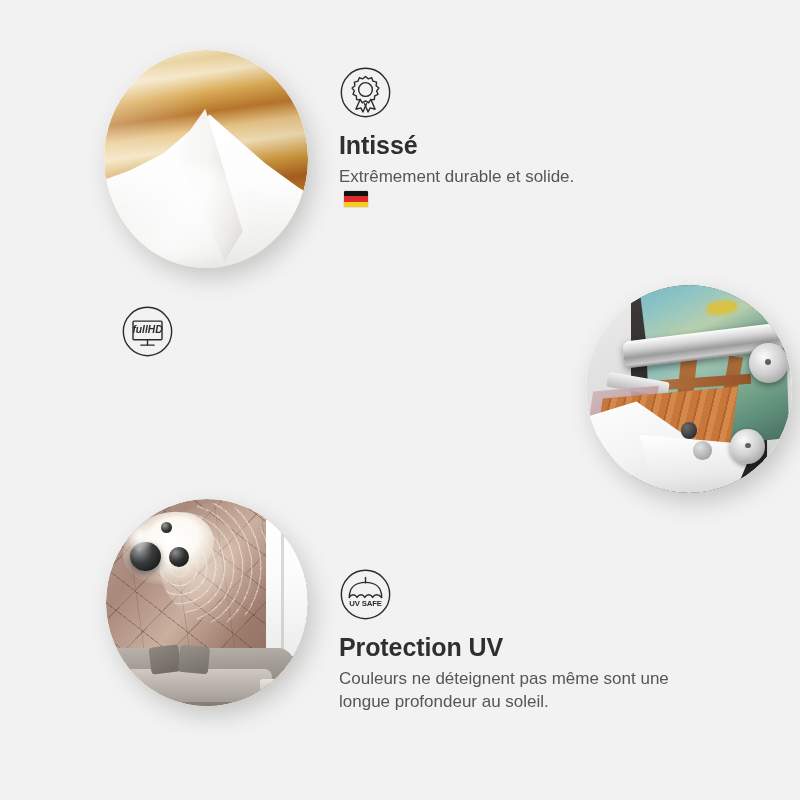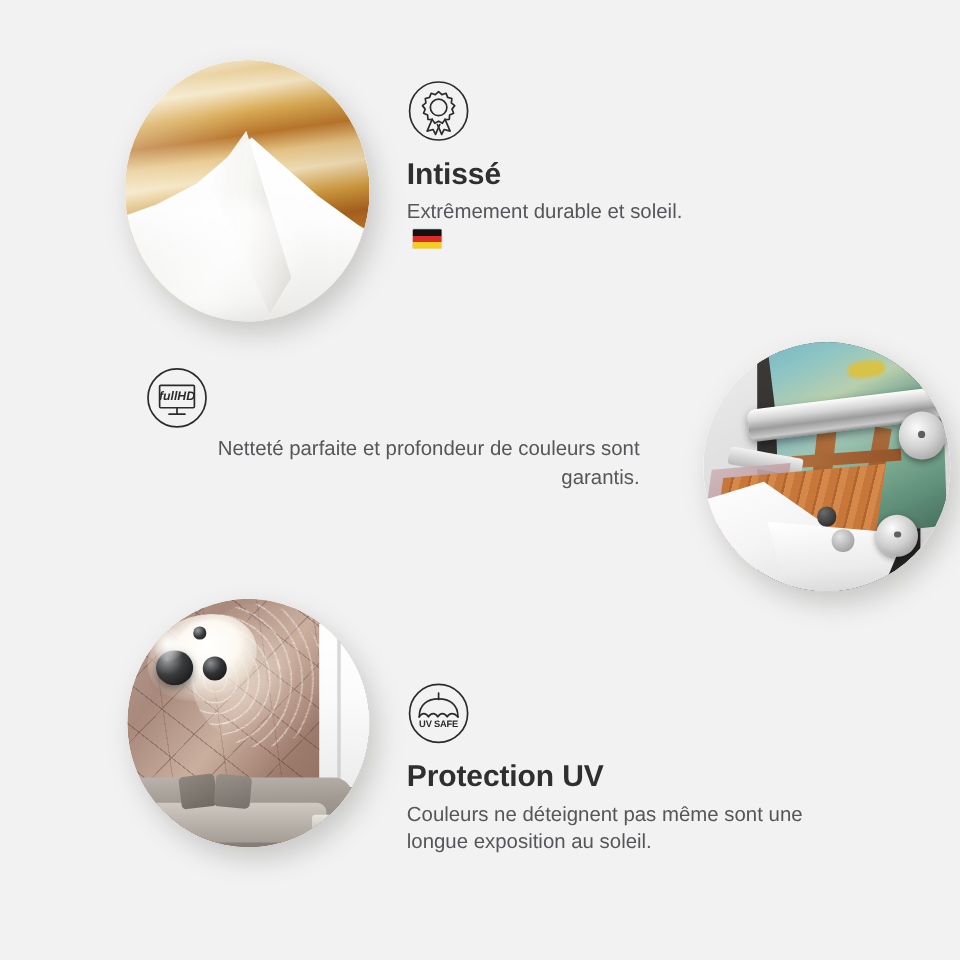--- a/index.html
+++ b/index.html
@@ -260,21 +260,21 @@
         <path d="M32 12.6 l3.3 2.9 4.2-1.3 1.6 4.1 4.3 1.1 -0.6 4.4 3.4 2.8 -2.7 3.5 1.6 4.1 -4 1.9 -0.4 4.4 -4.4 0.2 -2.5 3.7 -3.8-2.2 -3.8 2.2 -2.5-3.7 -4.4-0.2 -0.4-4.4 -4-1.9 1.6-4.1 -2.7-3.5 3.4-2.8 -0.6-4.4 4.3-1.1 1.6-4.1 4.2 1.3z"></path>
         <circle cx="32" cy="28.4" r="8.3"></circle>
         <path d="M25.6 40.2 L20.4 52.2 L26.4 50.6 L28.9 55.6 L33.2 45.6"></path>
         <path d="M38.4 40.2 L43.6 52.2 L37.6 50.6 L35.1 55.6 L30.8 45.6"></path>
       </svg>
     </span>
 
     <p class="title">Intissé</p>
 
     <p class="desc">
-      <span>Extrêmement durable et soleil.</span><br>
+      <span>Extrêmement durable et solide.</span><br>
       <span class="nowrap"><span class="flag-de"></span></span>
     </p>
   </div>
 
   <div class="photo" id="photo-printing">
     <div class="inner">
       <div class="pr-bg"></div>
       <div class="pr-dark"></div>
       <div class="pr-artwork"></div>
       <div class="pr-print"></div>
@@ -300,24 +300,20 @@
       <svg class="icon-circle" viewBox="0 0 64 64" fill="none" stroke="#2b2b2b" stroke-width="1.7" stroke-linejoin="round" stroke-linecap="round">
         <circle cx="32" cy="32" r="29.2"></circle>
         <rect x="14.5" y="19.5" width="35" height="22.5" rx="1.2"></rect>
         <line x1="32" y1="42" x2="32" y2="48.5"></line>
         <line x1="24" y1="48.5" x2="40" y2="48.5"></line>
         <text x="32" y="34.4" font-family="'Liberation Sans', sans-serif" font-size="12.4" font-weight="700" font-style="italic" text-anchor="middle" fill="#2b2b2b" stroke="none">fullHD</text>
       </svg>
     </span>
 
 
-    <p class="desc">
-      <span>Netteté parfaite et profondeur de couleurs sont</span><br>
-      <span>garantis.</span>
-    </p>
   </div>
 
   <div class="photo" id="photo-interior">
     <div class="inner">
       <div class="lr-wall"></div>
       <div class="lr-facets"></div>
       <div class="lr-vortex"></div>
       <div class="lr-window"></div>
       <div class="lr-lampgrp"></div>
       <div class="lr-ball-a"></div>
@@ -345,17 +341,17 @@
                  C33.7 31.2 38.1 31.2 40.6 35.5
                  C43.1 31.2 47.5 31.2 51.5 35.5"></path>
         <text x="32" y="45.8" font-family="'Liberation Sans', sans-serif" font-size="9.4" font-weight="700" letter-spacing="-0.2" text-anchor="middle" fill="#2b2b2b" stroke="none">UV SAFE</text>
       </svg>
     </span>
 
     <p class="title">Protection UV</p>
 
     <p class="desc">
       <span>Couleurs ne déteignent pas même sont une</span><br>
-      <span>longue exposition au soleil.</span>
+      <span>longue profondeur au soleil.</span>
     </p>
   </div>
 
 </div>
 
 </body></html>

